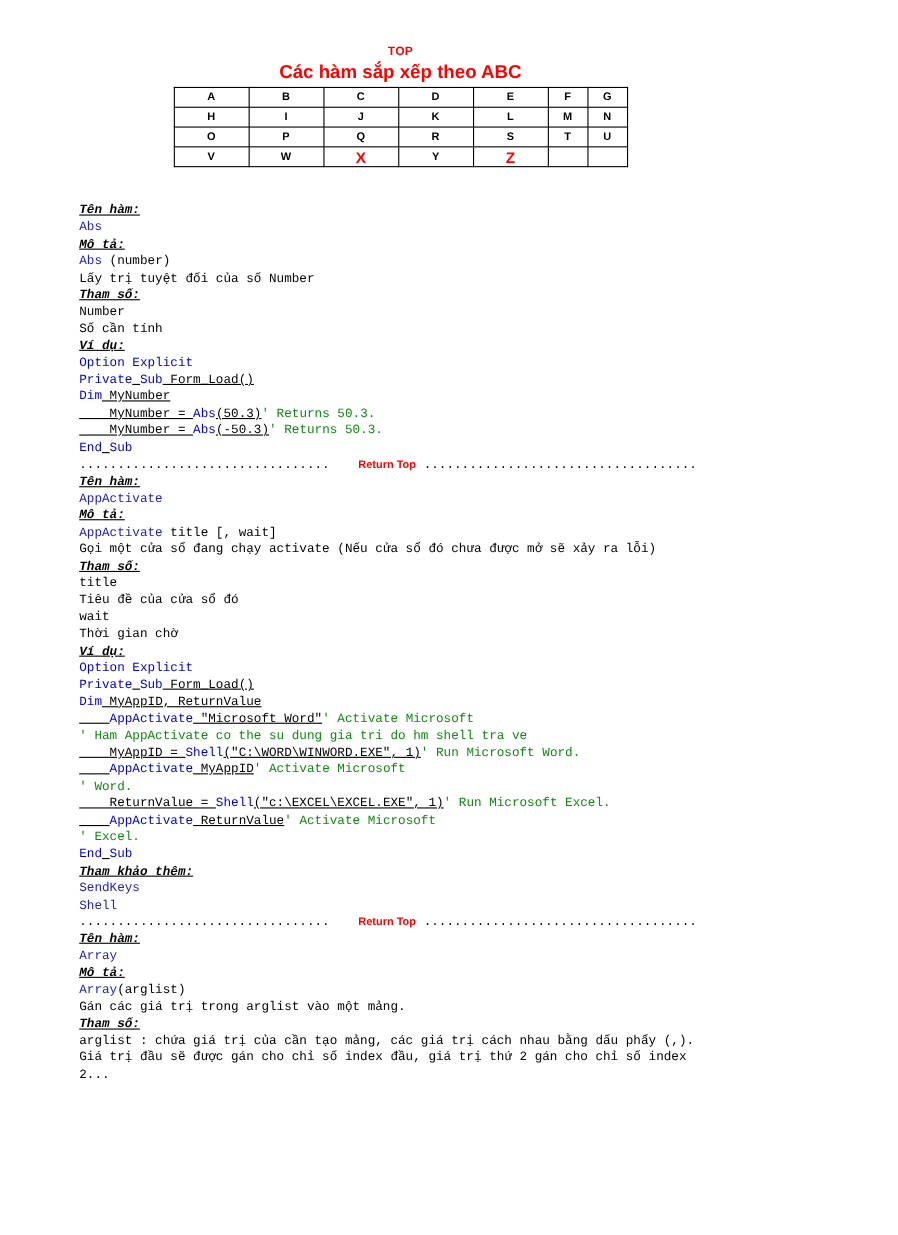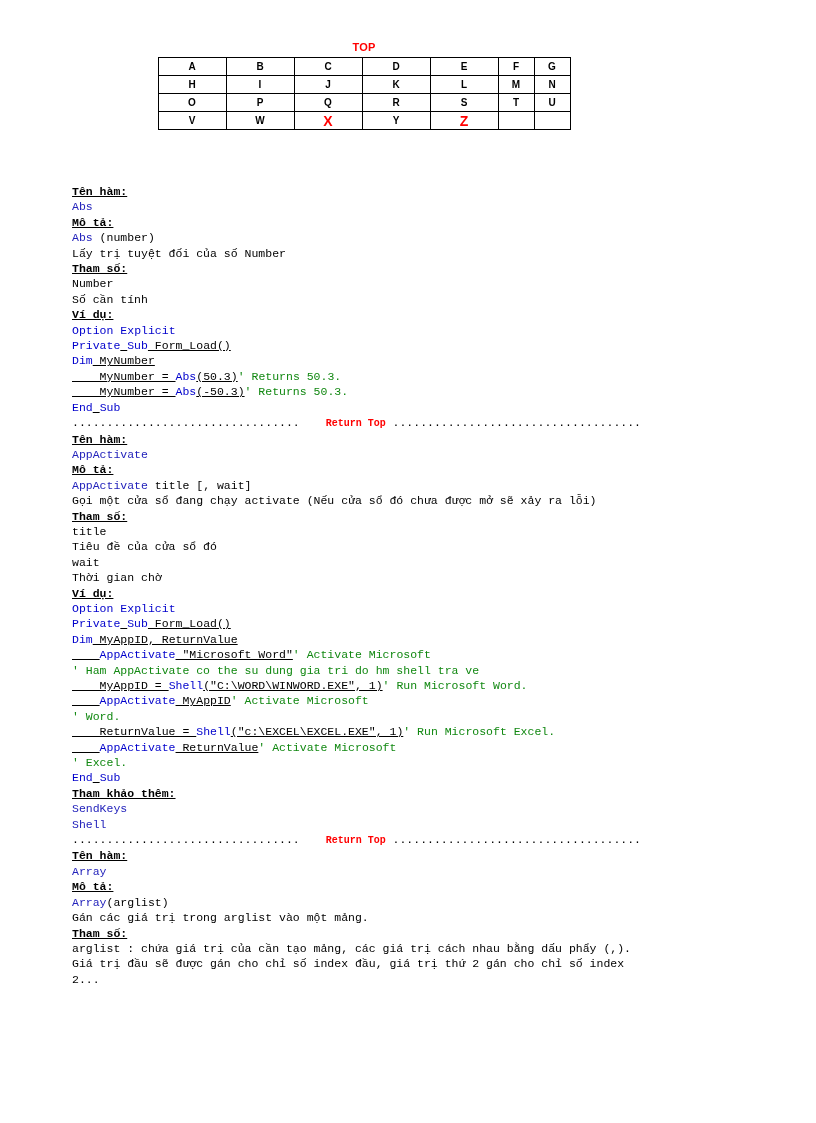--- a/index.html
+++ b/index.html
@@ -78,48 +78,50 @@
     font-size: 11.5px;
     line-height: 15.4px;
     white-space: pre;
   }
   .ln { white-space: pre; }
 
   .lbl {
     font-weight: bold;
     text-decoration: underline;
     color: #000000;
+    font-style: italic;
   }
   .lnk { color: #2222bb; }
   .kw  { color: #0000cc; }
   .cmt { color: #118811; }
   .plain { color: #000000; text-decoration: underline; }
 
   
   .sep-line {
     white-space: pre;
     font-size: 11.5px;
     line-height: 15.4px;
     color: #000000;
     letter-spacing: 0;
   }
   .sep-line .ret {
-    font-family: Liberation Mono, monospace;
+    font-family: Liberation Sans, sans-serif;
     font-size: 10px;
     font-weight: bold;
     color: #ff0000;
     letter-spacing: 0;
     padding-left: 19px;
   }
 </style>
 </head>
 <body>
 
 <div class="header-block">
   <div class="top-label">TOP</div>
+  <div class="abc-title">Các hàm sắp xếp theo ABC</div>
   <div class="abc-table-wrap">
     <table class="abc-table">
       <tbody id="abc-tbody">
           <tr>
             <td class="w-wide">A</td>
             <td class="w-wide">B</td>
             <td class="w-wide">C</td>
             <td class="w-wide">D</td>
             <td class="w-wide">E</td>
             <td class="w-narrow">F</td>

